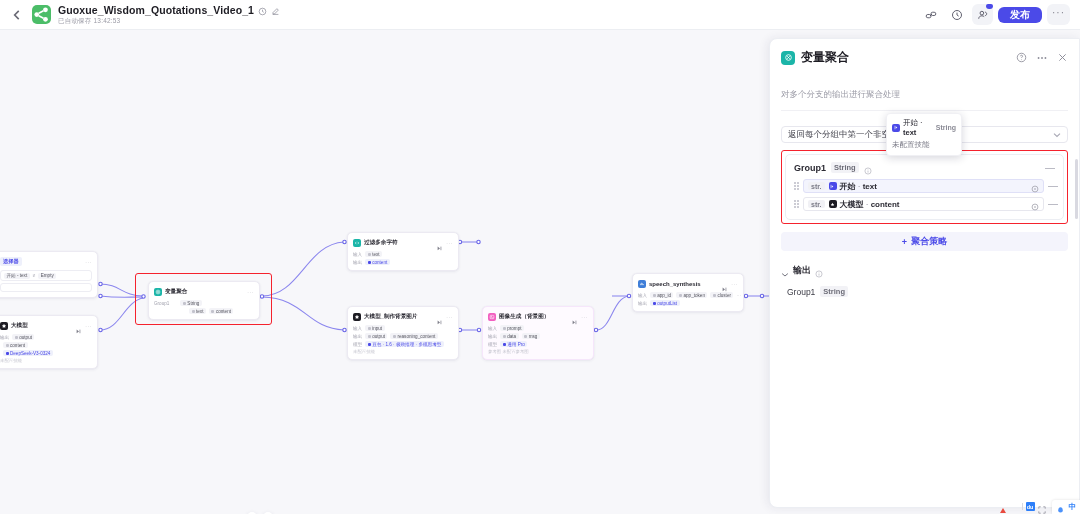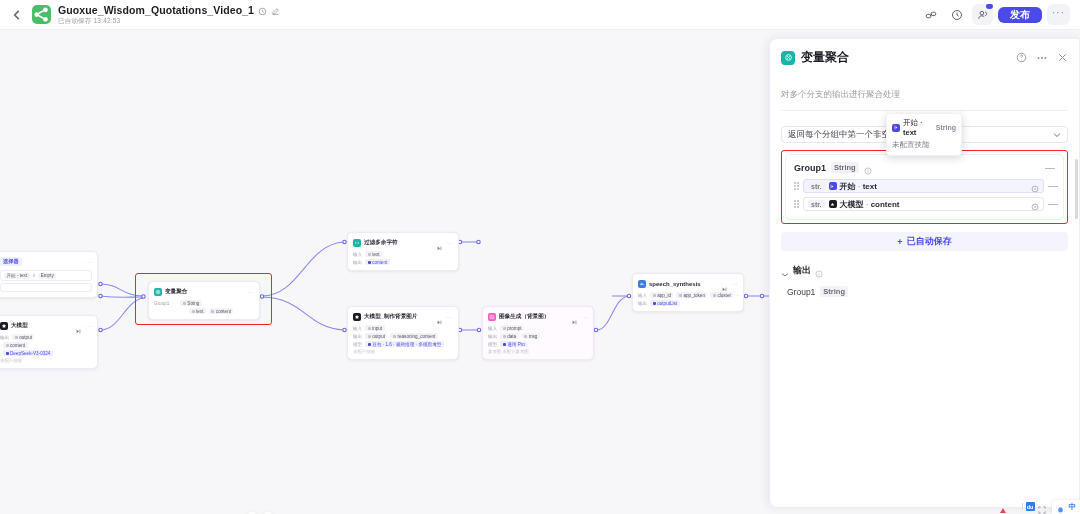--- a/index.html
+++ b/index.html
@@ -798,21 +798,21 @@
               <span class="row-minus">—</span>
             </div>
 
           </div>
         </div>
       </div>
     </div>
 
     <div class="add-group-btn">
       <span>+</span>
-      <span>已自动保存</span>
+      <span>聚合策略</span>
     </div>
 
     <div class="out-section">
       <div class="out-head">
         <span class="chev-sm">
           <svg viewBox="0 0 10 7" fill="none" stroke="currentColor" stroke-width="1.2">
               <path d="M1.4 2 5 5 8.6 2"></path>
             </svg>
         </span>
         <span class="out-title">输出</span>

